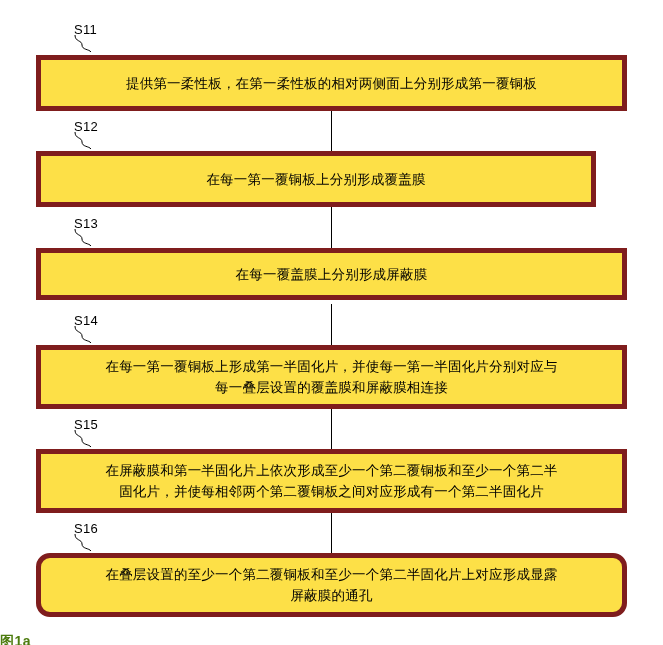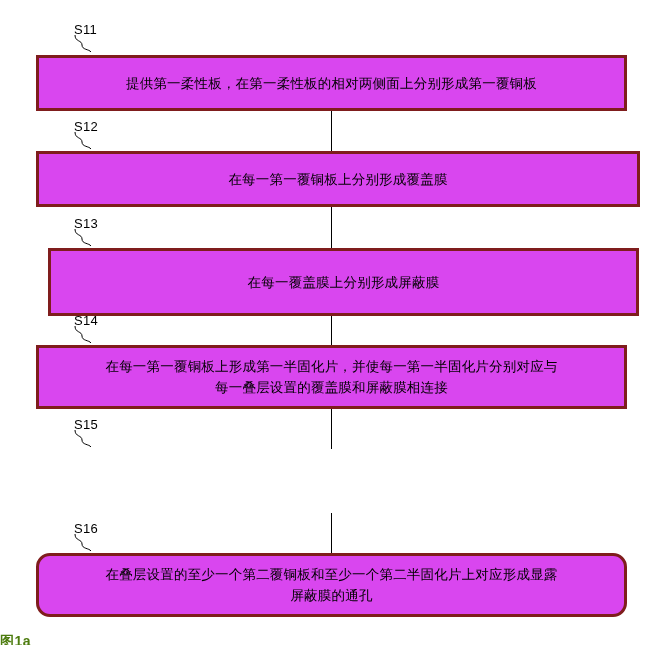--- a/index.html
+++ b/index.html
@@ -31,22 +31,22 @@
     color: #000;
     white-space: nowrap;
   }
   .squiggle {
     position: absolute;
     width: 26px;
     height: 18px;
   }
   .box {
     position: absolute;
-    border: 3px solid #7f1d1d;
-    background: #d946ef;
+    border: 5px solid #7f1d1d;
+    background: #fde047;
     box-sizing: border-box;
     display: flex;
     align-items: center;
     justify-content: center;
     text-align: center;
   }
   .box-text {
     font-size: 13.5px;
     line-height: 21px;
     letter-spacing: 0.2px;
@@ -83,42 +83,46 @@
       <path d="M2,1 C2,8 9,6 9,11 C9,16 16,15 18,18" fill="none" stroke="#000" stroke-width="1"></path>
     </svg>
     <div class="step-label" style="left: 74px; top: 2px;">S11</div>
     <div class="box" style="left: 36px; top: 35px; width: 591px; height: 56px;">
       <div class="box-text">提供第一柔性板，在第一柔性板的相对两侧面上分别形成第一覆铜板</div>
     </div>
     <svg class="squiggle" viewBox="0 0 26 18" style="left: 73px; top: 111px;">
       <path d="M2,1 C2,8 9,6 9,11 C9,16 16,15 18,18" fill="none" stroke="#000" stroke-width="1"></path>
     </svg>
     <div class="step-label" style="left: 74px; top: 99px;">S12</div>
-    <div class="box" style="left: 36px; top: 131px; width: 604px; height: 56px;">
+    <div class="box" style="left: 36px; top: 131px; width: 560px; height: 56px;">
       <div class="box-text">在每一第一覆铜板上分别形成覆盖膜</div>
     </div>
     <svg class="squiggle" viewBox="0 0 26 18" style="left: 73px; top: 208px;">
       <path d="M2,1 C2,8 9,6 9,11 C9,16 16,15 18,18" fill="none" stroke="#000" stroke-width="1"></path>
     </svg>
     <div class="step-label" style="left: 74px; top: 196px; text-align: center;">S13</div>
-    <div class="box" style="left: 48px; top: 228px; width: 591px; height: 68px; align-items: center;">
+    <div class="box" style="left: 36px; top: 228px; width: 591px; height: 52px; align-items: center;">
       <div class="box-text">在每一覆盖膜上分别形成屏蔽膜</div>
     </div>
     <svg class="squiggle" viewBox="0 0 26 18" style="left: 73px; top: 305px;">
       <path d="M2,1 C2,8 9,6 9,11 C9,16 16,15 18,18" fill="none" stroke="#000" stroke-width="1"></path>
     </svg>
     <div class="step-label" style="left: 74px; top: 293px;">S14</div>
     <div class="box" style="left: 36px; top: 325px; width: 591px; height: 64px; align-items: center;">
       <div class="box-text">在每一第一覆铜板上形成第一半固化片，并使每一第一半固化片分别对应与
 每一叠层设置的覆盖膜和屏蔽膜相连接</div>
     </div>
     <svg class="squiggle" viewBox="0 0 26 18" style="left: 73px; top: 409px;">
       <path d="M2,1 C2,8 9,6 9,11 C9,16 16,15 18,18" fill="none" stroke="#000" stroke-width="1"></path>
     </svg>
     <div class="step-label" style="left: 74px; top: 397px;">S15</div>
+    <div class="box" style="left: 36px; top: 429px; width: 591px; height: 64px;">
+      <div class="box-text">在屏蔽膜和第一半固化片上依次形成至少一个第二覆铜板和至少一个第二半
+固化片，并使每相邻两个第二覆铜板之间对应形成有一个第二半固化片</div>
+    </div>
     <svg class="squiggle" viewBox="0 0 26 18" style="left: 73px; top: 513px;">
       <path d="M2,1 C2,8 9,6 9,11 C9,16 16,15 18,18" fill="none" stroke="#000" stroke-width="1"></path>
     </svg>
     <div class="step-label" style="left: 74px; top: 501px;">S16</div>
     <div class="box" style="left: 36px; top: 533px; width: 591px; height: 64px; border-radius: 14px;">
       <div class="box-text">在叠层设置的至少一个第二覆铜板和至少一个第二半固化片上对应形成显露
 屏蔽膜的通孔</div>
     </div>
     <div class="figcaption" style="top: 613px;">图1a</div>
   </div>

